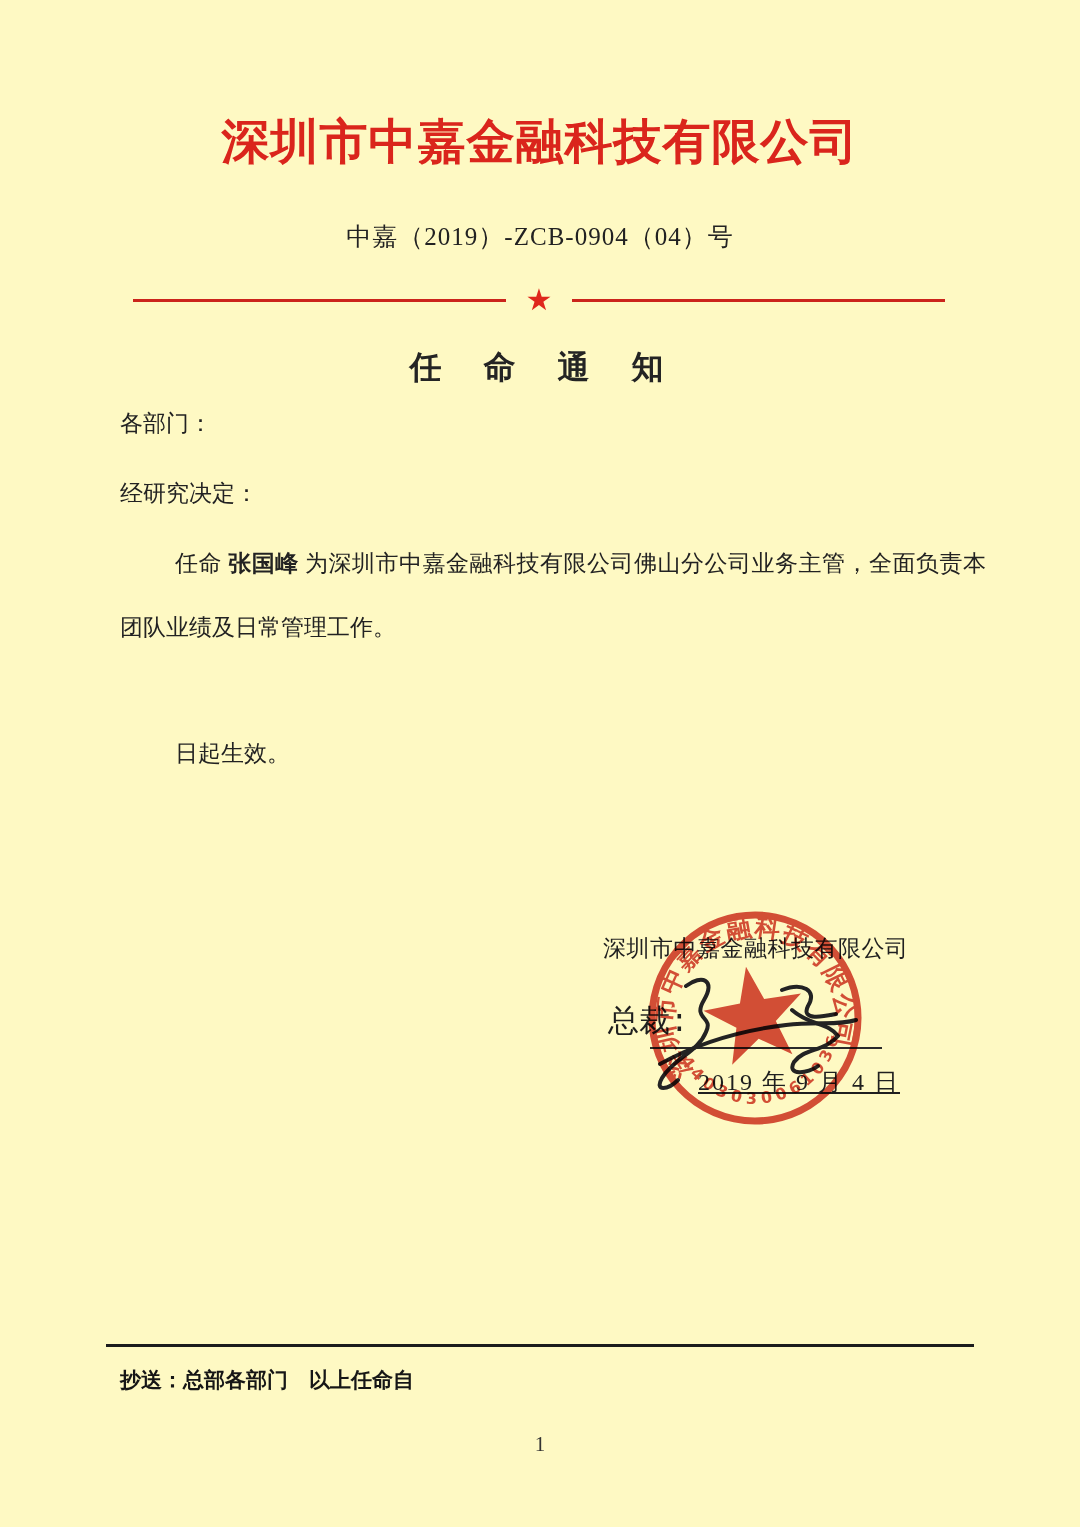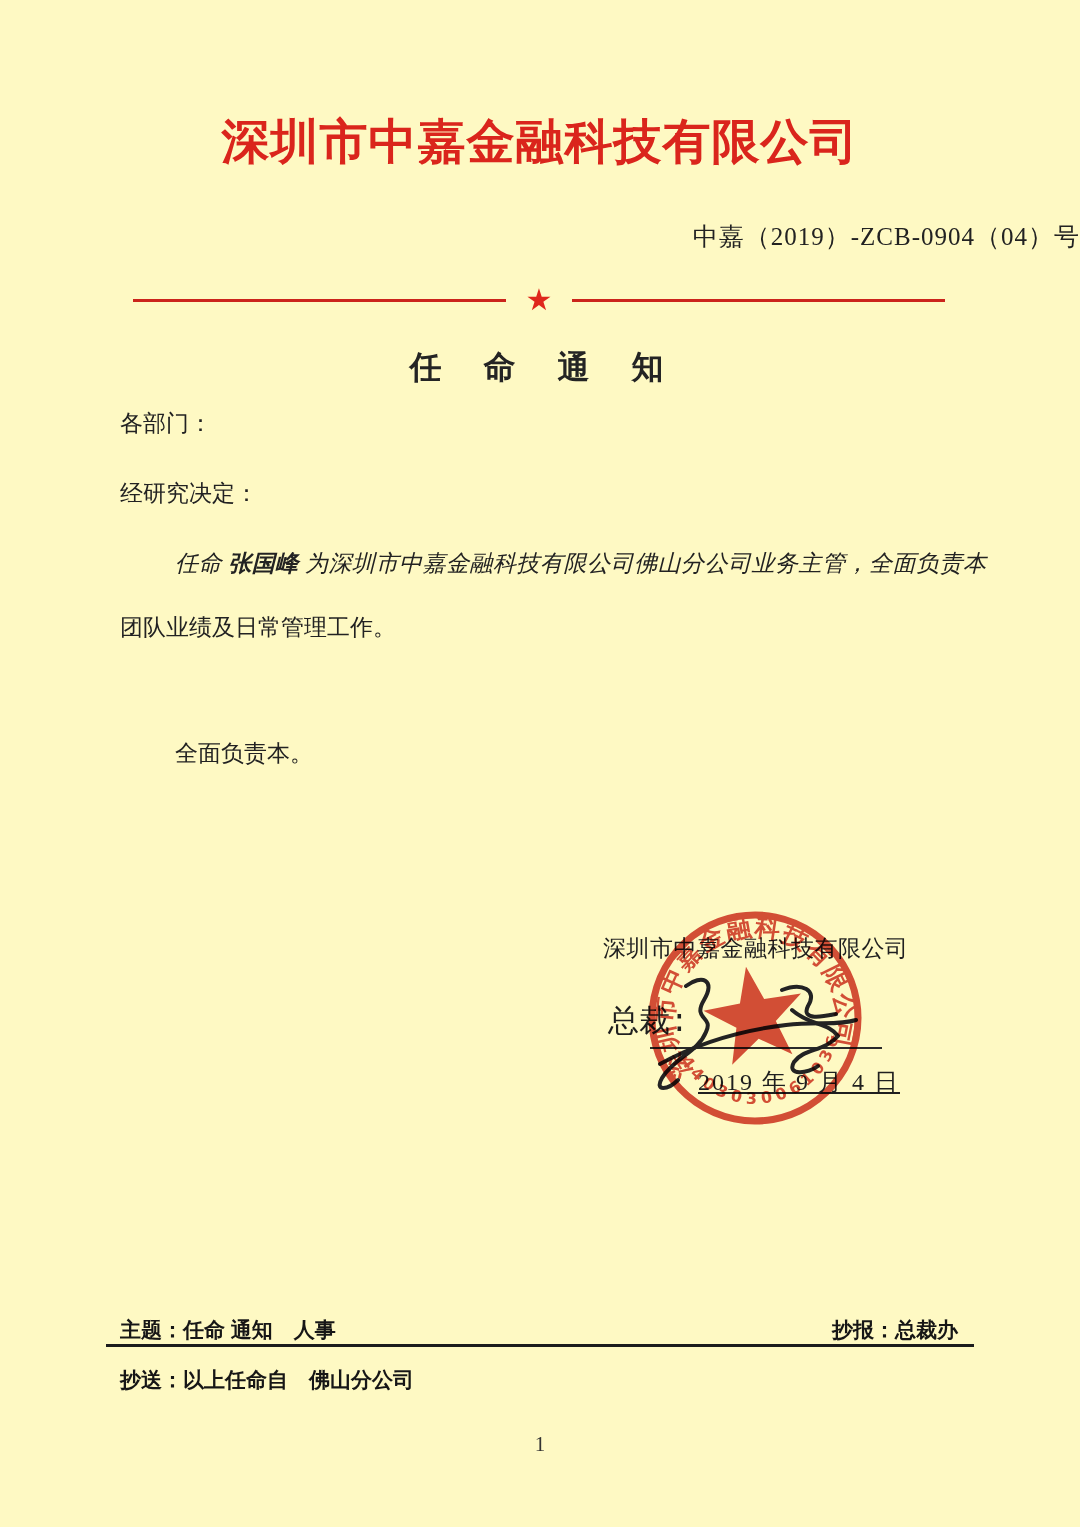--- a/index.html
+++ b/index.html
@@ -20,21 +20,21 @@
     top: 110px; left: 0; right: 0;
     text-align: center;
     font-size: 48px;
     font-weight: bold;
     letter-spacing: 1px;
     color: #da251c;
   }
   .doc-number {
     position: absolute;
     top: 220px; left: 0; right: 0;
-    text-align: right;
+    text-align: center;
     font-size: 25px;
     letter-spacing: 1px;
     color: #222;
   }
   .separator {
     position: absolute;
     top: 283px; left: 133px; width: 812px;
     height: 34px;
     display: flex;
     align-items: center;
@@ -66,21 +66,21 @@
     left: 120px;
     width: 850px;
     font-size: 23px;
     color: #222;
     white-space: nowrap;
   }
   .indent { padding-left: 55px; }
   .appointee { font-weight: bold; }
   .l-salutation { top: 408px; }
   .l-intro      { top: 478px; }
-  .l-p1a        { top: 548px; letter-spacing: 0.5px; font-style: italic; }
+  .l-p1a        { top: 548px; letter-spacing: 0.5px; }
   .l-p1b        { top: 612px; }
   .l-p2         { top: 680px; }
   .l-p3         { top: 738px; }
   
   .sig-company {
     position: absolute;
     top: 933px; left: 603px;
     font-size: 23px;
     letter-spacing: 0.5px;
   }
@@ -157,21 +157,21 @@
     <div class="star">★</div>
     <div class="rule"></div>
   </div>
 
   <div class="notice-title">任 命 通 知</div>
 
   <div class="bodyline l-intro">经研究决定：</div>
   <div class="bodyline l-salutation">各部门：</div>
   <div class="bodyline l-p1a indent"><span>任命 </span><span class="appointee">张国峰</span><span> 为深圳市中嘉金融科技有限公司佛山分公司业务主管，全面负责本</span></div>
   <div class="bodyline l-p1b">团队业绩及日常管理工作。</div>
-  <div class="bodyline l-p3 indent">全面负责本。</div>
+  <div class="bodyline l-p3 indent">日起生效。</div>
 
   <div class="sig-company">深圳市中嘉金融科技有限公司</div>
   <div class="sig-role">总裁:</div>
   <div class="sig-underline"></div>
 
   <svg class="sig-hand" viewBox="0 0 240 130">
     <g fill="none" stroke="#232323" stroke-width="4" stroke-linecap="round" stroke-linejoin="round">
       <path d="M46,18 C62,6 76,12 64,32 C52,52 74,48 66,64 C58,84 34,90 22,110 C14,124 28,122 38,112"></path>
       <path d="M20,96 C60,74 104,62 146,57 C176,53 198,58 216,52"></path>
       <path d="M142,22 C162,14 178,22 168,38 C160,54 186,48 196,46"></path>
@@ -191,23 +191,19 @@
       </defs>
       <text fill="#cd372b" font-size="25" font-weight="bold" letter-spacing="1.5" font-family="'DejaVu Sans', sans-serif">
         <textPath href="#sealTopArc" startOffset="50%" text-anchor="middle">深圳市中嘉金融科技有限公司</textPath>
       </text>
       <text fill="#cd372b" font-size="16" font-weight="bold" letter-spacing="5" font-family="'DejaVu Sans', sans-serif">
         <textPath href="#sealBottomArc" startOffset="50%" text-anchor="middle">4403030061036</textPath>
       </text>
     </g>
   </svg>
 
-  <div class="footer-row f-subject">
-    <span><span>主题：</span><span>任命 通知　人事</span></span>
-    <span><span>抄报：</span><span>总裁办</span></span>
-  </div>
   <div class="f-divider"></div>
   <div class="footer-row f-copy">
-    <span><span>抄送：</span><span>以上任命自　佛山分公司</span></span>
+    <span><span>抄送：</span><span>总部各部门　以上任命自</span></span>
   </div>
   <div class="page-number">1</div>
 
 </div>
 
 </body></html>

